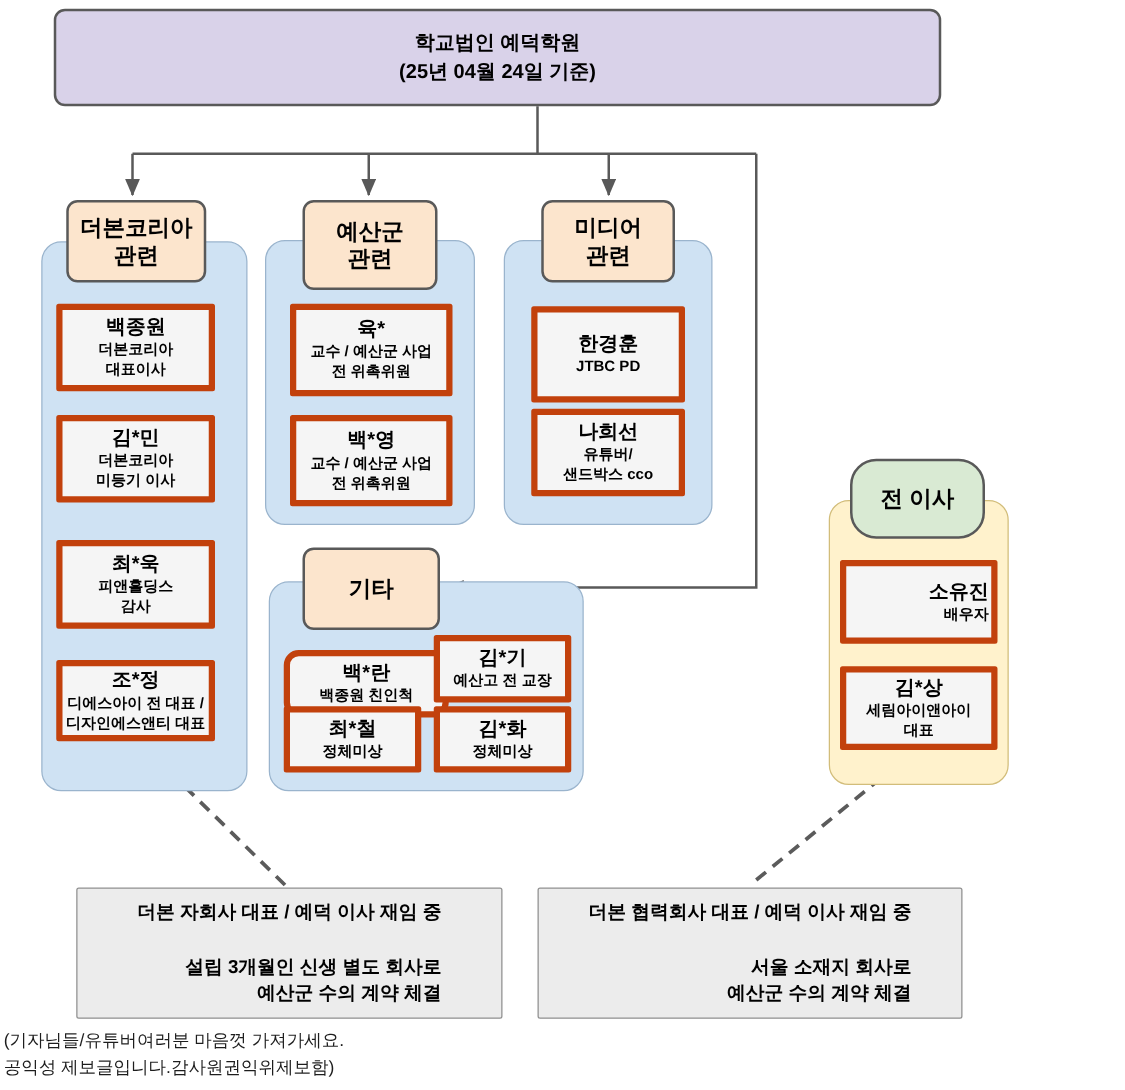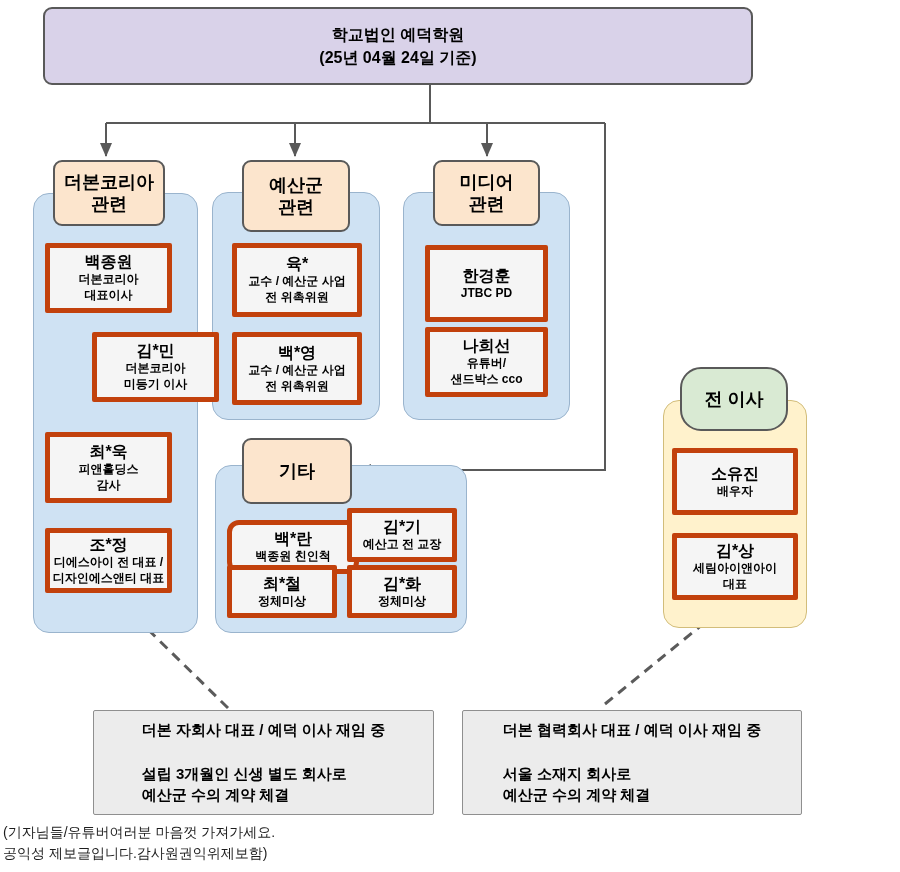--- a/index.html
+++ b/index.html
@@ -51,43 +51,43 @@
   .card {
     position: absolute; z-index: 3; background: #f5f5f5; border: 5px solid #c2410c;
     border-radius: 2px; display: flex; flex-direction: column; align-items: center;
     justify-content: center; text-align: center; color: #000; padding: 2px;
   }
   .card .name { font-weight: 700; font-size: 16px; line-height: 1.25; }
   .card .desc { font-weight: 700; font-size: 12px; line-height: 1.3; }
 
   
   .crd-t1 { left: 45px; top: 243px; width: 127px; height: 70px; }
-  .crd-t2 { left: 45px; top: 332px; width: 127px; height: 70px; margin-left: 47px; }
+  .crd-t2 { left: 45px; top: 332px; width: 127px; height: 70px; }
   .crd-t3 { left: 45px; top: 432px; width: 127px; height: 71px; }
   .crd-t4 { left: 45px; top: 528px; width: 127px; height: 65px; }
   
   .crd-y1 { left: 232px; top: 243px; width: 130px; height: 74px; }
   .crd-y2 { left: 232px; top: 332px; width: 130px; height: 73px; }
   
   .crd-m1 { left: 425px; top: 245px; width: 123px; height: 77px; }
   .crd-m2 { left: 425px; top: 327px; width: 123px; height: 70px; }
   
   .crd-e1 { left: 227px; top: 520px; width: 132px; height: 54px; border-radius: 12px; }
   .crd-e2 { left: 347px; top: 508px; width: 110px; height: 54px; }
   .crd-e3 { left: 227px; top: 565px; width: 110px; height: 53px; }
   .crd-e4 { left: 347px; top: 565px; width: 110px; height: 53px; }
   
-  .crd-f1 { left: 672px; top: 448px; width: 126px; height: 67px; }
+  .crd-f1 { left: 672px; top: 448px; width: 126px; height: 67px; align-items: flex-end; }
   .crd-f2 { left: 672px; top: 533px; width: 126px; height: 67px; }
 
   
   .note {
     position: absolute; z-index: 3; background: #ececec; border: 1px solid #8f8f8f;
     border-radius: 2px; display: flex; align-items: center; justify-content: center;
-    text-align: left; font-weight: 700; font-size: 15px; color: #000; line-height: 1.45; margin-left: 32px;
+    text-align: right; font-weight: 700; font-size: 15px; color: #000; line-height: 1.45;
   }
   .note-left  { left: 61px;  top: 710px; width: 341px; height: 105px; }
   .note-right { left: 430px; top: 710px; width: 340px; height: 105px; }
 
   
   .footer {
     position: absolute; left: 3px; top: 822px; z-index: 3;
     font-size: 14px; font-weight: 400; color: #1d1d1d; line-height: 1.5; text-align: left;
   }
 </style>

